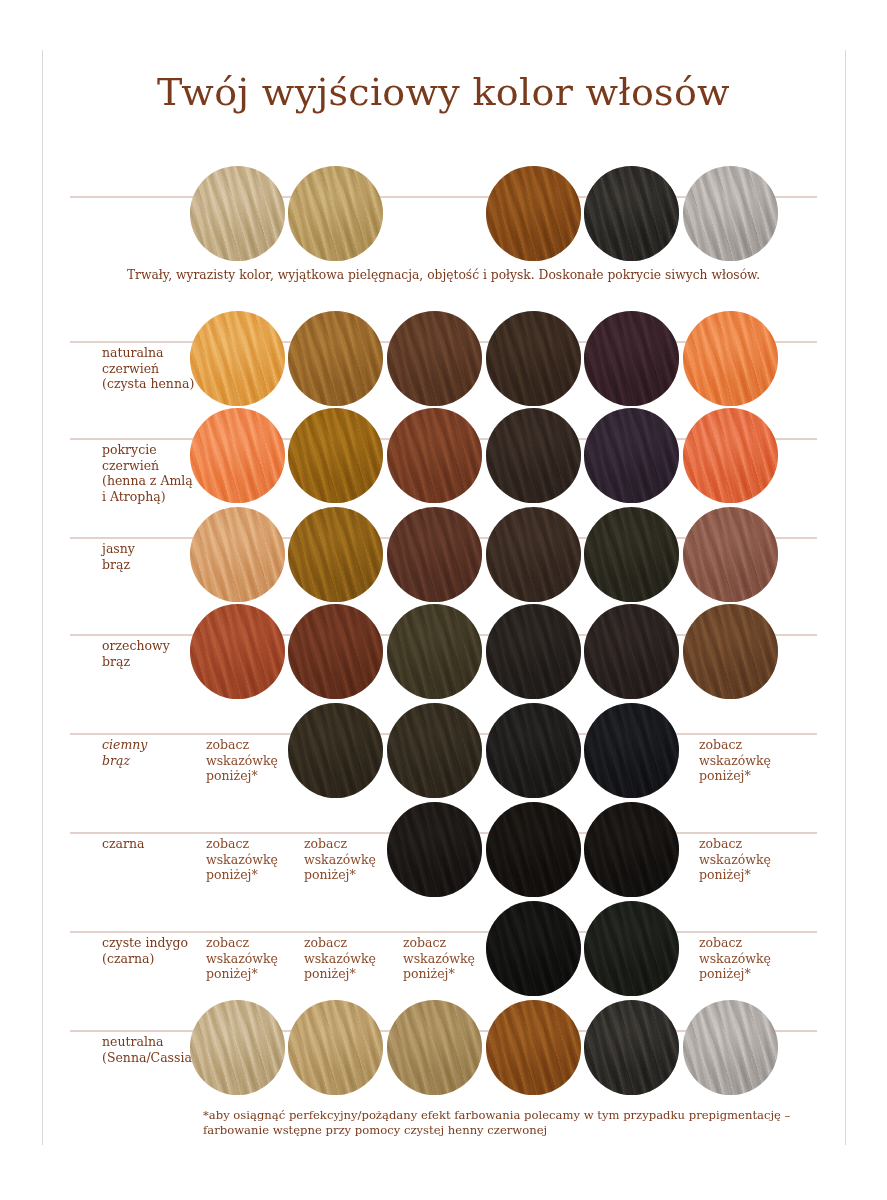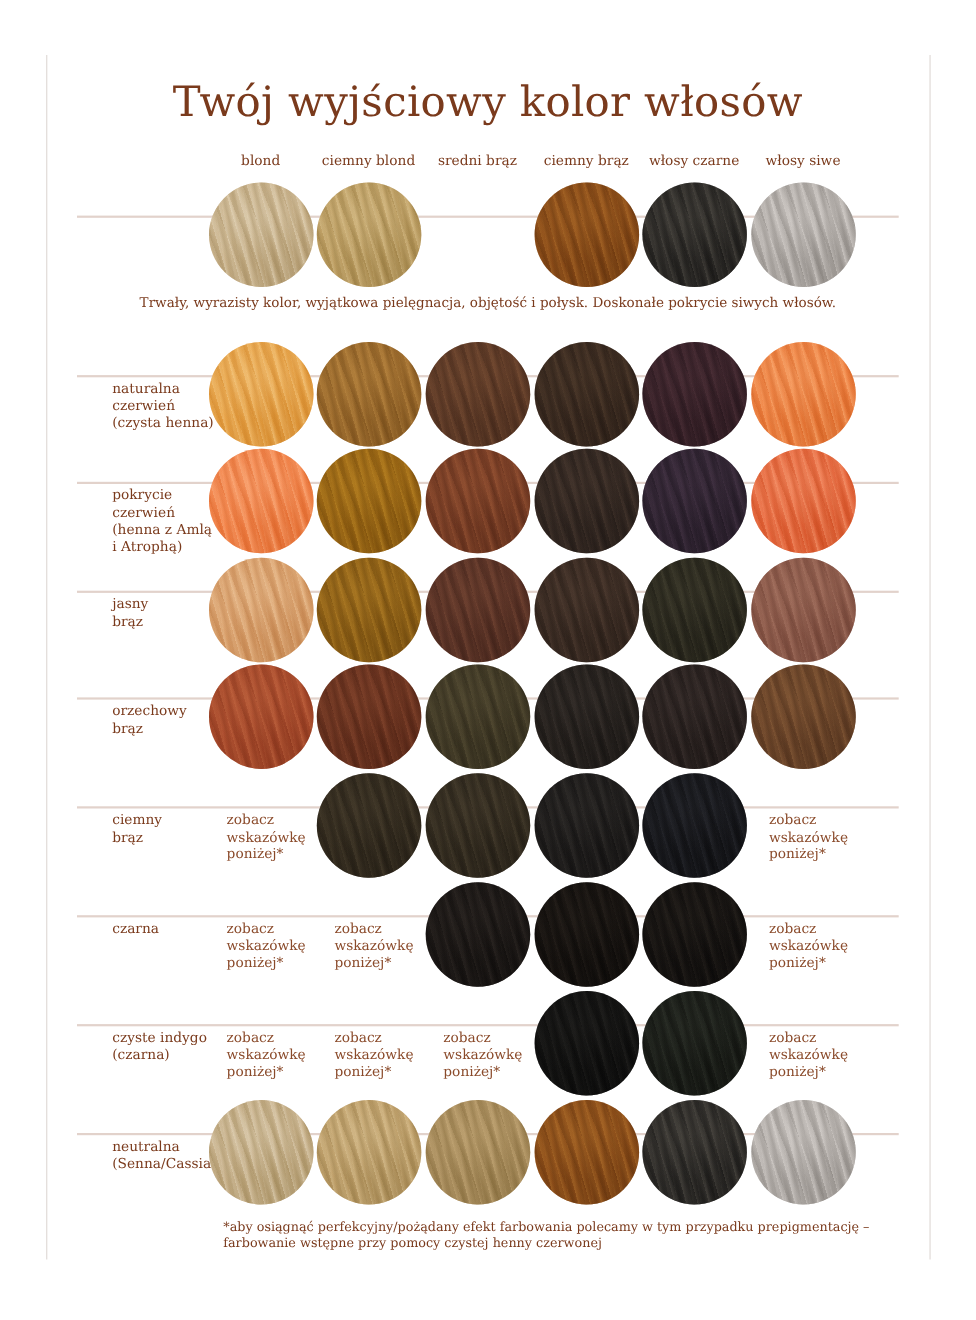--- a/index.html
+++ b/index.html
@@ -104,28 +104,20 @@
 </head>
 <body>
 
 <div class="page">
 
   <div class="frame-left"></div>
   <div class="frame-right"></div>
 
   <div class="title">Twój wyjściowy kolor włosów</div>
 
-  <div class="col-headers" id="col-headers">
-      <div class="col-head" style="left: 167px;">blond</div>
-      <div class="col-head" style="left: 265px;">ciemny blond</div>
-      <div class="col-head" style="left: 364px;">sredni brąz</div>
-      <div class="col-head" style="left: 463px;">ciemny brąz</div>
-      <div class="col-head" style="left: 561px;">włosy czarne</div>
-      <div class="col-head" style="left: 660px;">włosy siwe</div>
-    </div>
 
   <div id="grid">
       <div class="row" style="top: 0px;">
         <div class="rule" style="top: 196px;"></div>
         <div class="swatch" style="left: 190px; top: 166px;">
           <div class="tex" style="background: repeating-linear-gradient(74deg, rgba(232, 220, 196, 0.42) 0px, rgba(232, 220, 196, 0) 3px, rgba(156, 132, 88, 0.3) 6px, rgba(156, 132, 88, 0) 10px), repeating-linear-gradient(68deg, rgba(156, 132, 88, 0.26) 0px, rgba(156, 132, 88, 0) 5px, rgba(232, 220, 196, 0.22) 9px, rgba(232, 220, 196, 0) 15px), repeating-linear-gradient(80deg, rgba(232, 220, 196, 0.18) 0px, rgba(232, 220, 196, 0) 2px, rgba(156, 132, 88, 0.14) 4px, rgba(156, 132, 88, 0) 7px), radial-gradient(70% 55% at 42% 34%, rgba(232, 220, 196, 0.4) 0%, rgba(232, 220, 196, 0) 68%), radial-gradient(80% 70% at 70% 82%, rgba(156, 132, 88, 0.42) 0%, rgba(156, 132, 88, 0) 72%), linear-gradient(rgb(201, 177, 137), rgb(201, 177, 137));"></div>
         </div>
         <div class="swatch" style="left: 288px; top: 166px;">
           <div class="tex" style="background: repeating-linear-gradient(74deg, rgba(221, 198, 148, 0.42) 0px, rgba(221, 198, 148, 0) 3px, rgba(141, 114, 57, 0.3) 6px, rgba(141, 114, 57, 0) 10px), repeating-linear-gradient(68deg, rgba(141, 114, 57, 0.26) 0px, rgba(141, 114, 57, 0) 5px, rgba(221, 198, 148, 0.22) 9px, rgba(221, 198, 148, 0) 15px), repeating-linear-gradient(80deg, rgba(221, 198, 148, 0.18) 0px, rgba(221, 198, 148, 0) 2px, rgba(141, 114, 57, 0.14) 4px, rgba(141, 114, 57, 0) 7px), radial-gradient(70% 55% at 42% 34%, rgba(221, 198, 148, 0.4) 0%, rgba(221, 198, 148, 0) 68%), radial-gradient(80% 70% at 70% 82%, rgba(141, 114, 57, 0.42) 0%, rgba(141, 114, 57, 0) 72%), linear-gradient(rgb(191, 159, 99), rgb(191, 159, 99));"></div>
         </div>
@@ -240,21 +232,21 @@
         </div>
         <div class="swatch" style="left: 584px; top: 604px;">
           <div class="tex" style="background: repeating-linear-gradient(74deg, rgba(65, 54, 51, 0.42) 0px, rgba(65, 54, 51, 0) 3px, rgba(22, 17, 16, 0.3) 6px, rgba(22, 17, 16, 0) 10px), repeating-linear-gradient(68deg, rgba(22, 17, 16, 0.26) 0px, rgba(22, 17, 16, 0) 5px, rgba(65, 54, 51, 0.22) 9px, rgba(65, 54, 51, 0) 15px), repeating-linear-gradient(80deg, rgba(65, 54, 51, 0.18) 0px, rgba(65, 54, 51, 0) 2px, rgba(22, 17, 16, 0.14) 4px, rgba(22, 17, 16, 0) 7px), radial-gradient(70% 55% at 42% 34%, rgba(65, 54, 51, 0.4) 0%, rgba(65, 54, 51, 0) 68%), radial-gradient(80% 70% at 70% 82%, rgba(22, 17, 16, 0.42) 0%, rgba(22, 17, 16, 0) 72%), linear-gradient(rgb(42, 34, 32), rgb(42, 34, 32));"></div>
         </div>
         <div class="swatch" style="left: 683px; top: 604px;">
           <div class="tex" style="background: repeating-linear-gradient(74deg, rgba(141, 97, 60, 0.42) 0px, rgba(141, 97, 60, 0) 3px, rgba(71, 43, 24, 0.3) 6px, rgba(71, 43, 24, 0) 10px), repeating-linear-gradient(68deg, rgba(71, 43, 24, 0.26) 0px, rgba(71, 43, 24, 0) 5px, rgba(141, 97, 60, 0.22) 9px, rgba(141, 97, 60, 0) 15px), repeating-linear-gradient(80deg, rgba(141, 97, 60, 0.18) 0px, rgba(141, 97, 60, 0) 2px, rgba(71, 43, 24, 0.14) 4px, rgba(71, 43, 24, 0) 7px), radial-gradient(70% 55% at 42% 34%, rgba(141, 97, 60, 0.4) 0%, rgba(141, 97, 60, 0) 68%), radial-gradient(80% 70% at 70% 82%, rgba(71, 43, 24, 0.42) 0%, rgba(71, 43, 24, 0) 72%), linear-gradient(rgb(107, 68, 41), rgb(107, 68, 41));"></div>
         </div>
       </div>
       <div class="row" style="top: 0px;">
         <div class="rule" style="top: 733px;"></div>
-        <div class="rlabel" style="top: 737px;">
+        <div class="rlabel" style="top: 737px; font-style: italic;">
           <div>ciemny</div>
           <div>brąz</div>
         </div>
         <div class="note-cell" style="left: 206px; top: 737px;">
           <div>zobacz</div>
           <div>wskazówkę</div>
           <div>poniżej*</div>
         </div>
         <div class="swatch" style="left: 288px; top: 703px;">
           <div class="tex" style="background: repeating-linear-gradient(74deg, rgba(76, 66, 49, 0.42) 0px, rgba(76, 66, 49, 0) 3px, rgba(29, 24, 17, 0.3) 6px, rgba(29, 24, 17, 0) 10px), repeating-linear-gradient(68deg, rgba(29, 24, 17, 0.26) 0px, rgba(29, 24, 17, 0) 5px, rgba(76, 66, 49, 0.22) 9px, rgba(76, 66, 49, 0) 15px), repeating-linear-gradient(80deg, rgba(76, 66, 49, 0.18) 0px, rgba(76, 66, 49, 0) 2px, rgba(29, 24, 17, 0.14) 4px, rgba(29, 24, 17, 0) 7px), radial-gradient(70% 55% at 42% 34%, rgba(76, 66, 49, 0.4) 0%, rgba(76, 66, 49, 0) 68%), radial-gradient(80% 70% at 70% 82%, rgba(29, 24, 17, 0.42) 0%, rgba(29, 24, 17, 0) 72%), linear-gradient(rgb(51, 43, 30), rgb(51, 43, 30));"></div>

